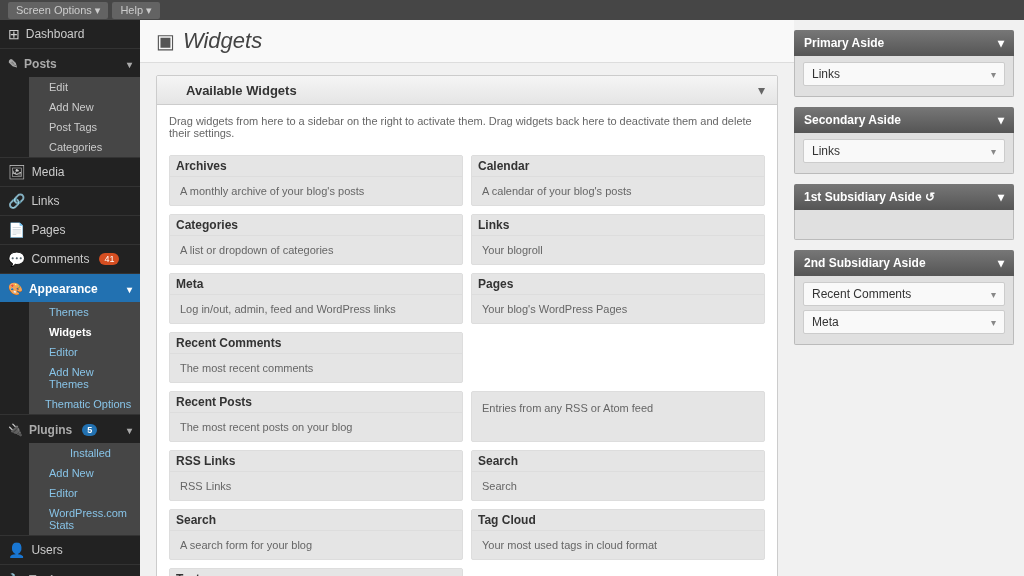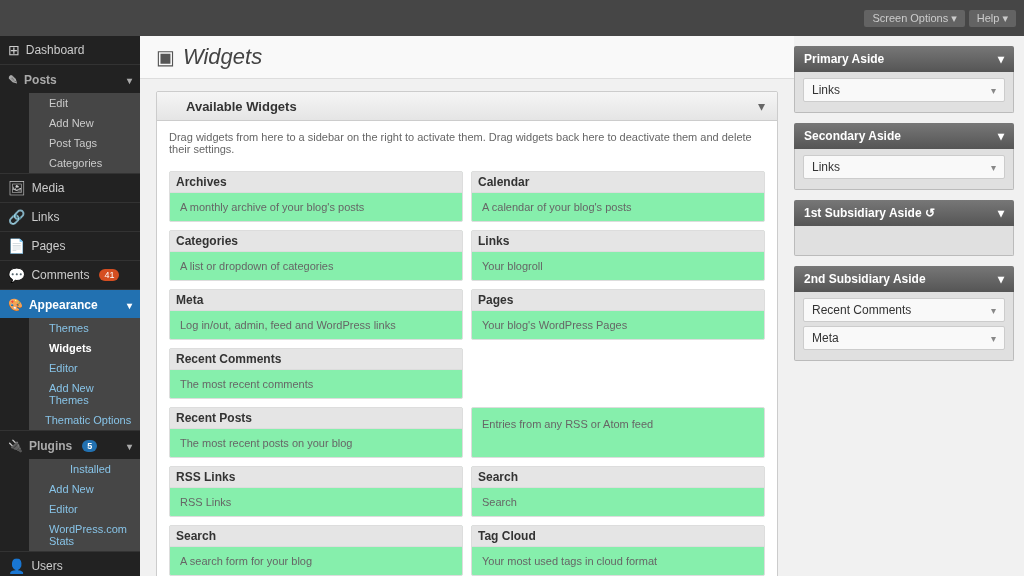--- a/index.html
+++ b/index.html
@@ -1,19 +1,19 @@
 <!DOCTYPE html>
 <html><head>
   <meta charset="utf-8">
   <style>
     * { box-sizing: border-box; margin: 0; padding: 0; }
     body { font-family: Arial, sans-serif; font-size: 12px; background: #f1f1f1; color: #333; display: flex; flex-direction: column; height: 576px; width: 1024px; overflow: hidden; }
 
     
-    #top-bar { background: #464646; height: 36px; display: flex; align-items: center; justify-content: flex-end; padding: 0 8px; gap: 4px; }
+    #top-bar { background: #464646; height: 20px; display: flex; align-items: center; padding: 0 8px; gap: 4px; }
     .top-bar-btn { background: #636363; color: #ccc; font-size: 11px; padding: 2px 8px; border: none; border-radius: 2px; cursor: pointer; }
 
     
     #app { display: flex; flex: 1; overflow: hidden; }
 
     
     #sidebar { width: 140px; background: #222; overflow-y: auto; flex-shrink: 0; }
     .sidebar-section { border-bottom: 1px solid #333; }
     .sidebar-item { display: flex; align-items: center; gap: 6px; padding: 6px 8px; color: #ccc; font-size: 12px; cursor: pointer; text-decoration: none; }
     .sidebar-item.active { background: #2271b1; color: #fff; }
@@ -40,21 +40,21 @@
     
     .panel { background: #fff; border: 1px solid #ccc; border-radius: 2px; margin-bottom: 12px; }
     .panel-header { background: linear-gradient(#f5f5f5, #e5e5e5); border-bottom: 1px solid #ccc; padding: 6px 12px; display: flex; align-items: center; justify-content: space-between; border-radius: 2px 2px 0 0; }
     .panel-header h3 { font-size: 13px; font-weight: bold; color: #333; margin-left: 17px; }
     .panel-header .panel-arrow { color: #666; font-size: 14px; }
     .panel-body { padding: 10px 12px; }
     .panel-description { color: #666; font-size: 11px; margin-bottom: 16px; }
 
     
     .widget-grid { display: grid; grid-template-columns: 1fr 1fr; gap: 8px; }
-    .widget-item { background: #86efac; border: 1px solid #ddd; padding: 6px 10px; border-radius: 2px; }
+    .widget-item { background: #e5e5e5; border: 1px solid #ddd; padding: 6px 10px; border-radius: 2px; }
     .widget-item-title { font-weight: bold; font-size: 12px; color: #333; margin-bottom: 2px; background: #e5e5e5; padding: 3px 6px; margin: -6px -10px 4px -10px; border-bottom: 1px solid #ddd; }
     .widget-item-desc { font-size: 11px; color: #666; padding: 4px 0 2px; }
 
     
     #right-sidebar { width: 230px; background: #f1f1f1; overflow-y: auto; padding: 0 0 12px 0; flex-shrink: 0; }
     .aside-panel { margin: 10px 10px 0 0; }
     .aside-header { background: linear-gradient(#777, #555); color: #fff; padding: 6px 10px; font-size: 12px; font-weight: bold; display: flex; justify-content: space-between; border-radius: 2px 2px 0 0; cursor: pointer; gap: 14px; }
     .aside-header .aside-arrow { font-size: 12px; }
     .aside-body { background: #e0e0e0; border: 1px solid #bbb; border-top: none; padding: 6px 8px; min-height: 30px; border-radius: 0 0 2px 2px; }
     .aside-widget { background: #f9f9f9; border: 1px solid #ccc; padding: 4px 8px; margin-bottom: 4px; border-radius: 2px; display: flex; align-items: center; justify-content: space-between; font-size: 12px; }

